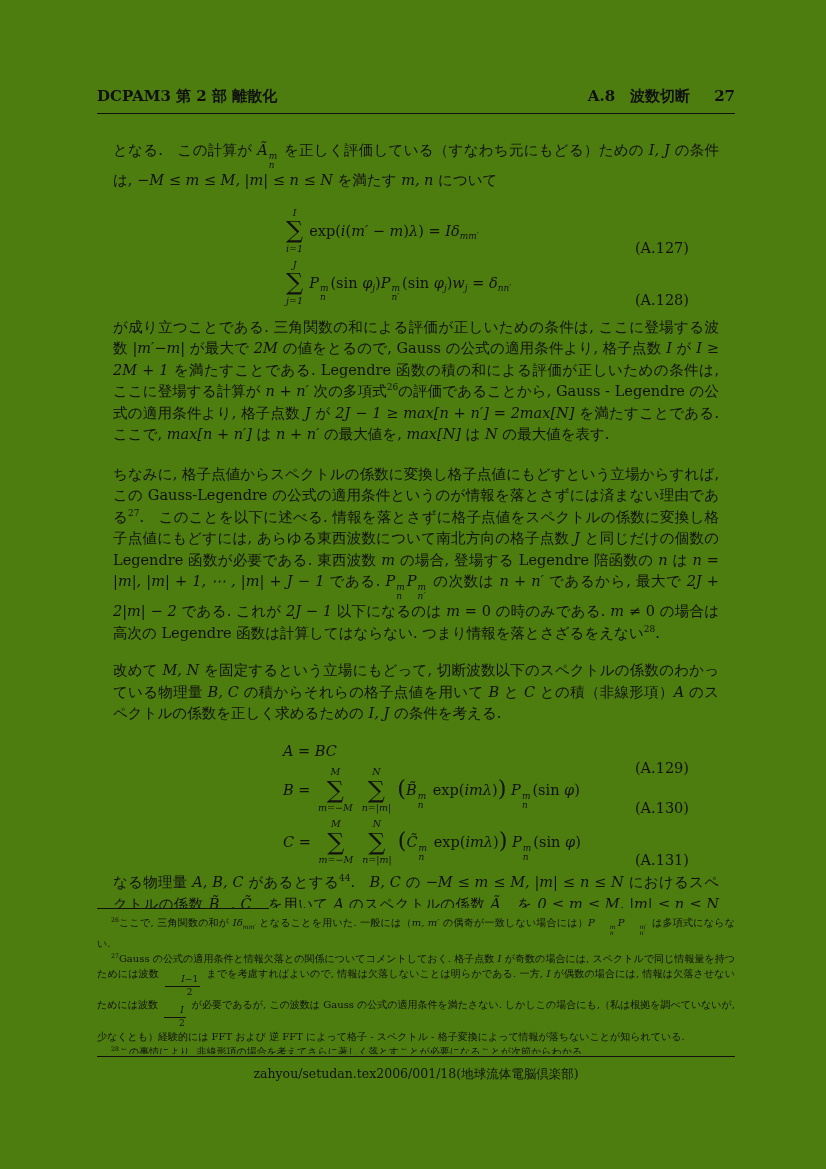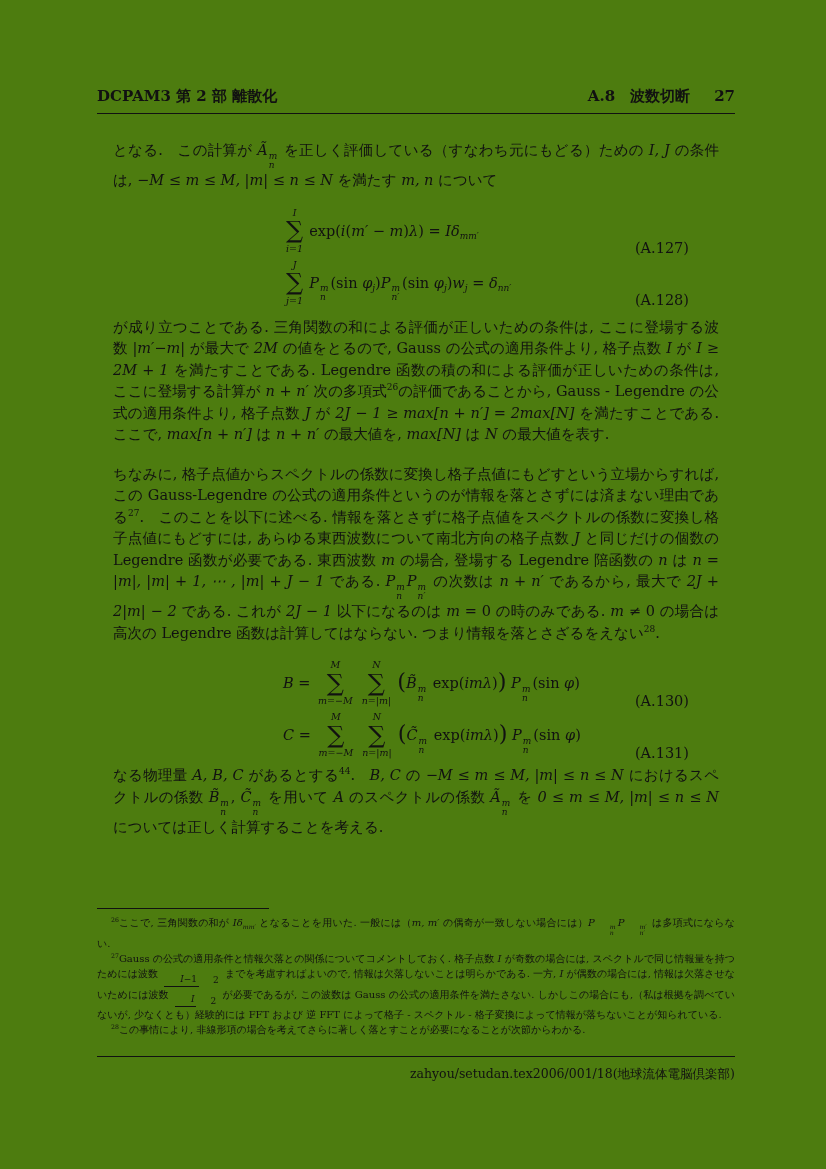--- a/index.html
+++ b/index.html
@@ -46,39 +46,39 @@
     padding-left:1px; padding-right:2px;
   }
   .ss-t,.ss-b { display:block; }
   .sum {
     display:inline-flex; flex-direction:column; align-items:center;
     vertical-align:middle; margin:0 6px 0 3px; line-height:1; text-align:center;
   }
   .sum-t,.sum-b { font-size:9.5px; line-height:1.15; font-style:italic; }
   .sum-s { font-size:24px; line-height:1.05; font-style:normal; }
   .frac {
-    display:inline-flex; align-items:center;
+    display:inline-flex; flex-direction:column; align-items:center;
     vertical-align:-0.55em; line-height:1.1; margin:0 3px; font-size:95%;
   }
   .fr-t { border-bottom:1px solid #111; padding:0 2px 1px; display:block; }
   .fr-b { padding-top:1px; display:block; }
   .big { font-size:155%; line-height:0; vertical-align:-0.08em; }
   
   .footnotes {
     position:absolute; top:908px; left:97px; width:638px; height:146px;
     overflow:hidden; font-size:10px; line-height:15px; text-align:justify;
   }
   .fn-rule { width:172px; border-top:1px solid #111; margin-bottom:6px; }
   .fn { margin:0; text-indent:14px; }
   .footnotes .frac { font-size:90%; vertical-align:-0.5em; }
   
   .footer {
     position:absolute; top:1056px; left:97px; width:638px;
     border-top:1px solid #111; padding-top:9px;
-    display:flex; justify-content:flex-end; font-size:12.5px;
+    display:flex; justify-content:center; font-size:12.5px;
   }
 </style>
 </head>
 <body>
 
 <div class="page">
 
   <div class="header">
     <span class="h-left">DCPAM3 第 2 部 離散化</span>
     <span class="h-right">
@@ -121,21 +121,26 @@
     <p class="para p2">が成り立つことである. 三角関数の和による評価が正しいための条件は, ここに登場する波数 <span class="mi">|m′−m|</span> が最大で <span class="mi">2M</span> の値をとるので, Gauss の公式の適用条件より, 格子点数 <span class="mi">I</span> が <span class="mi">I ≥ 2M + 1</span> を満たすことである. Legendre 函数の積の和による評価が正しいための条件は, ここに登場する計算が <span class="mi">n + n′</span> 次の多項式<span class="sup">26</span>の評価であることから,  Gauss - Legendre の公式の適用条件より, 格子点数 <span class="mi">J</span> が <span class="mi">2J − 1 ≥ max[n + n′] = 2max[N]</span> を満たすことである. ここで, <span class="mi">max[n + n′]</span> は <span class="mi">n + n′</span> の最大値を, <span class="mi">max[N]</span> は <span class="mi">N</span> の最大値を表す.</p>
 
     <p class="para p3">ちなみに, 格子点値からスペクトルの係数に変換し格子点値にもどすという立場からすれば, この Gauss-Legendre の公式の適用条件というのが情報を落とさずには済まない理由である<span class="sup">27</span>. このことを以下に述べる. 情報を落とさずに格子点値をスペクトルの係数に変換し格子点値にもどすには, あらゆる東西波数について南北方向の格子点数 <span class="mi">J</span> と同じだけの個数の Legendre 函数が必要である. 東西波数 <span class="mi">m</span> の場合, 登場する Legendre 陪函数の <span class="mi">n</span> は <span class="mi">n = |m|, |m| + 1, ⋯ , |m| + J − 1</span> である. <span class="mi">P</span><span class="ss">
           <span class="ss-t">m</span>
           <span class="ss-b">n</span>
         </span><span class="mi">P</span><span class="ss">
           <span class="ss-t">m</span>
           <span class="ss-b">n′</span>
         </span> の次数は <span class="mi">n + n′</span> であるから, 最大で <span class="mi">2J + 2|m| − 2</span> である. これが <span class="mi">2J − 1</span> 以下になるのは <span class="mi">m</span> = 0 の時のみである. <span class="mi">m</span> ≠ 0 の場合は高次の Legendre 函数は計算してはならない. つまり情報を落とさざるをえない<span class="sup">28</span>.</p>
 
-
+    <p class="para p4">改めて <span class="mi">M, N</span> を固定するという立場にもどって, 切断波数以下のスペクトルの係数のわかっている物理量 <span class="mi">B, C</span> の積からそれらの格子点値を用いて <span class="mi">B</span> と <span class="mi">C</span> との積（非線形項）<span class="mi">A</span> のスペクトルの係数を正しく求めるための <span class="mi">I, J</span> の条件を考える.</p>
+
+    <div class="eq-row">
+      <span class="eq-main"><span class="mi">A</span><span> = </span><span class="mi">BC</span></span>
+      <span class="eq-num">(A.129)</span>
+    </div>
 
     <div class="eq-row">
       <span class="eq-main"><span class="mi">B</span><span> = </span><span class="sum">
             <span class="sum-t">M</span>
             <span class="sum-s">∑</span>
             <span class="sum-b">m=−M</span>
           </span><span class="sum">
             <span class="sum-t">N</span>
             <span class="sum-s">∑</span>
             <span class="sum-b">n=|m|</span>

